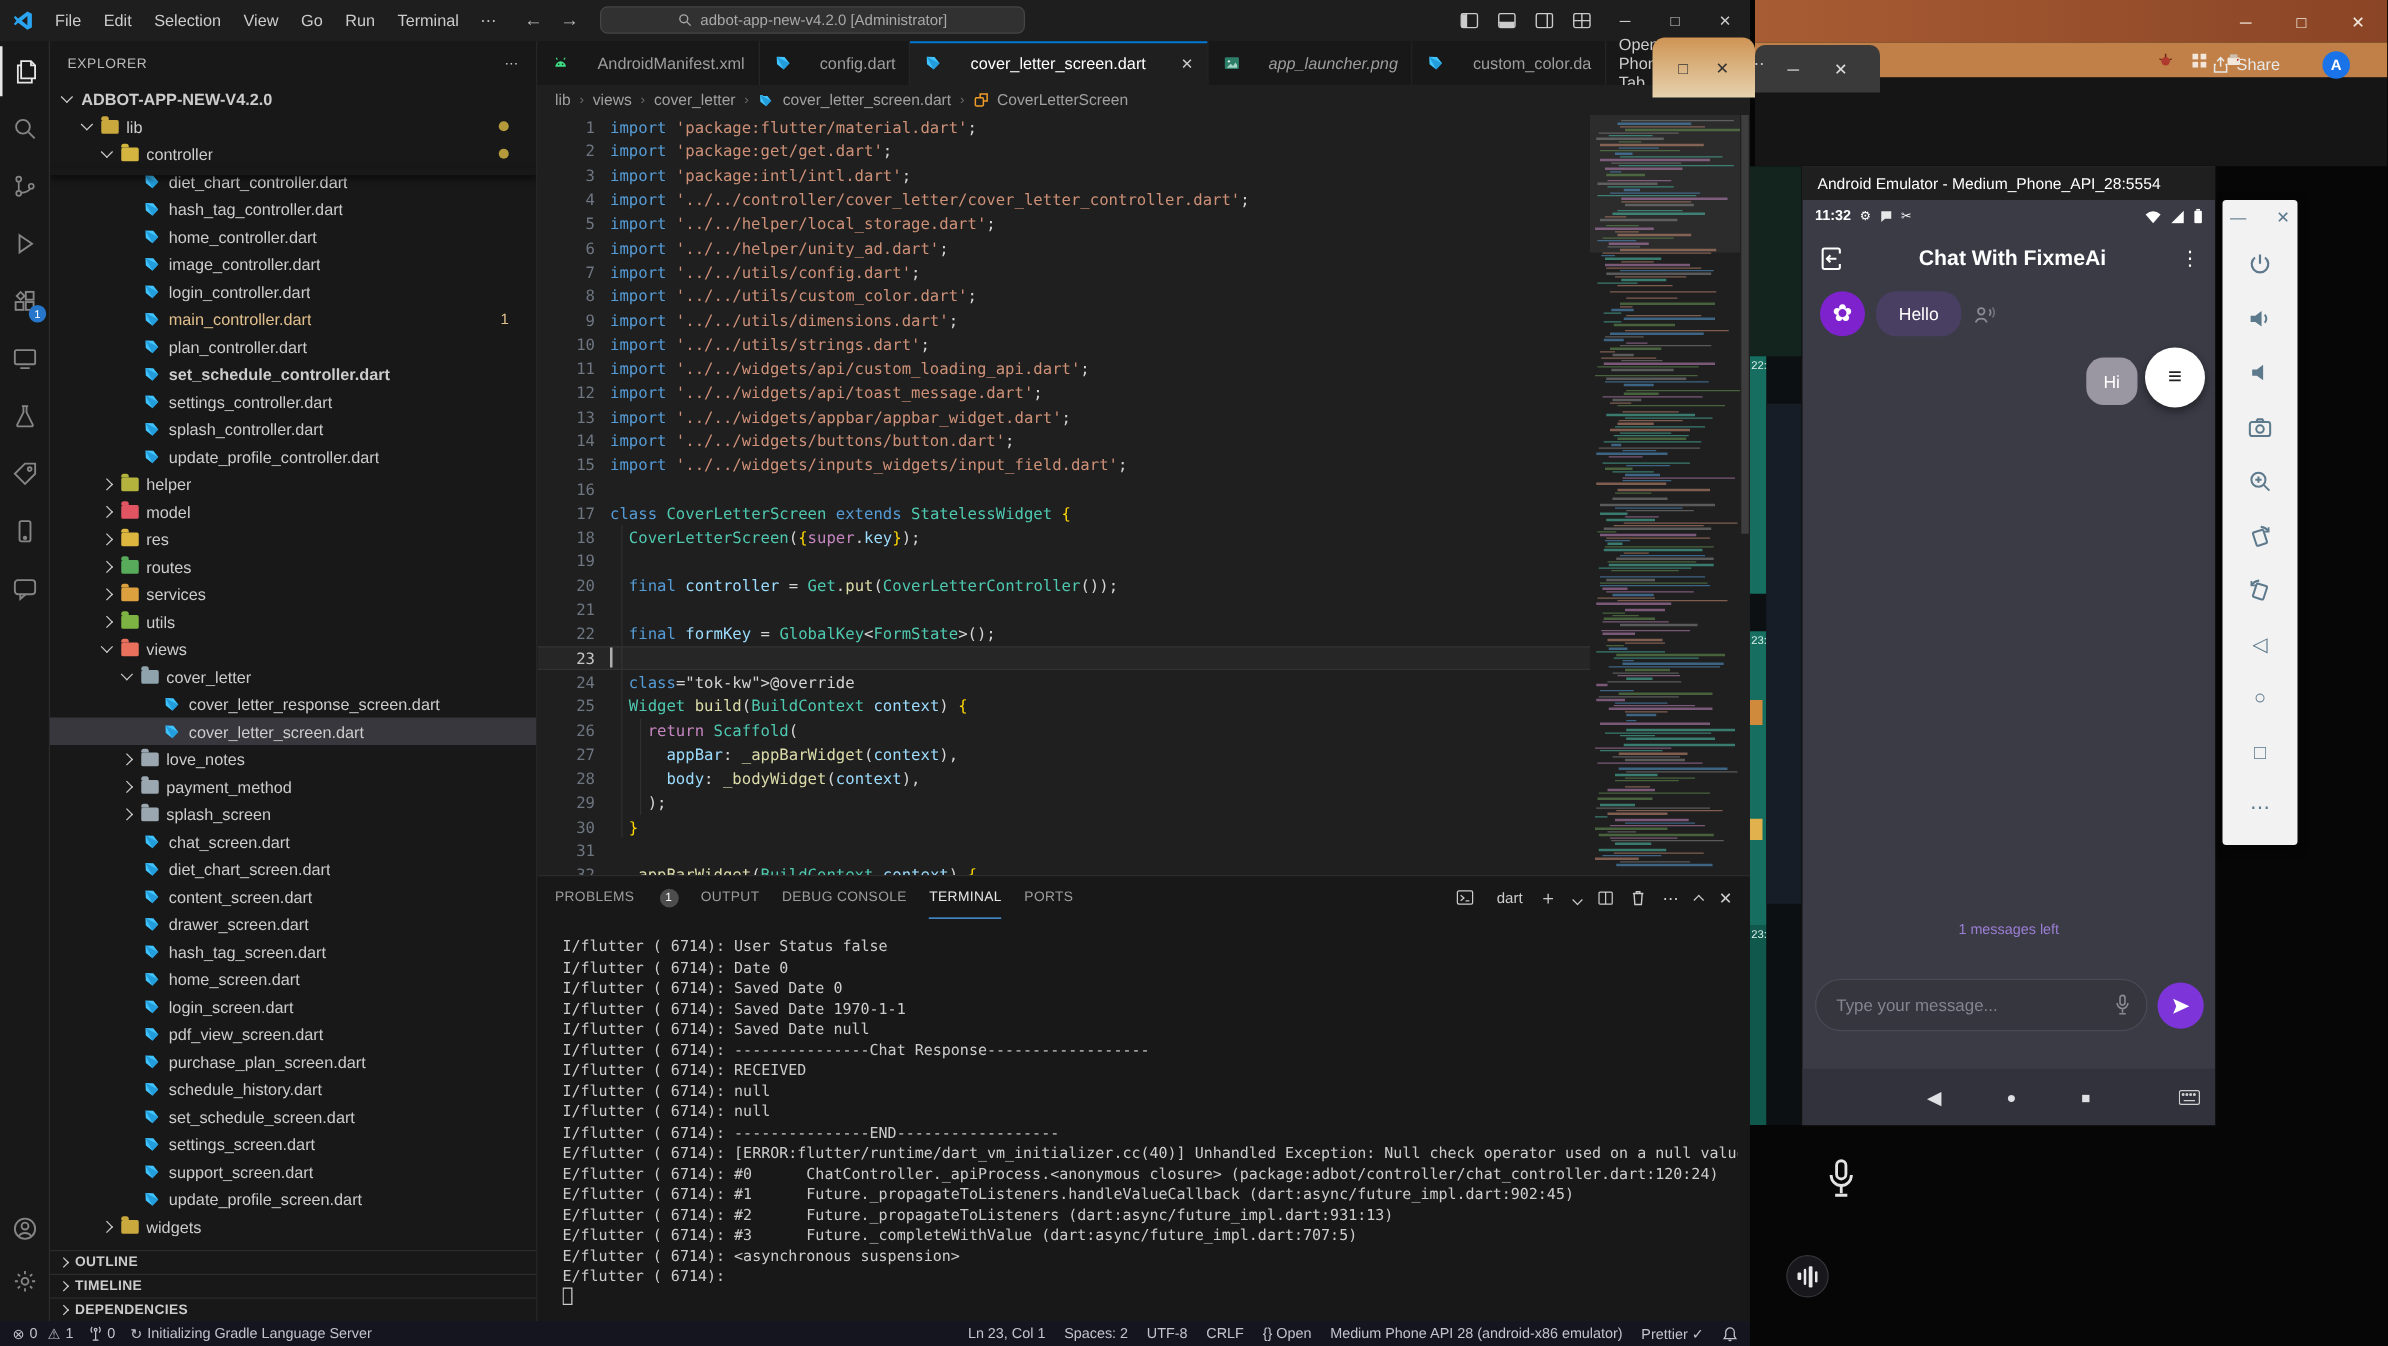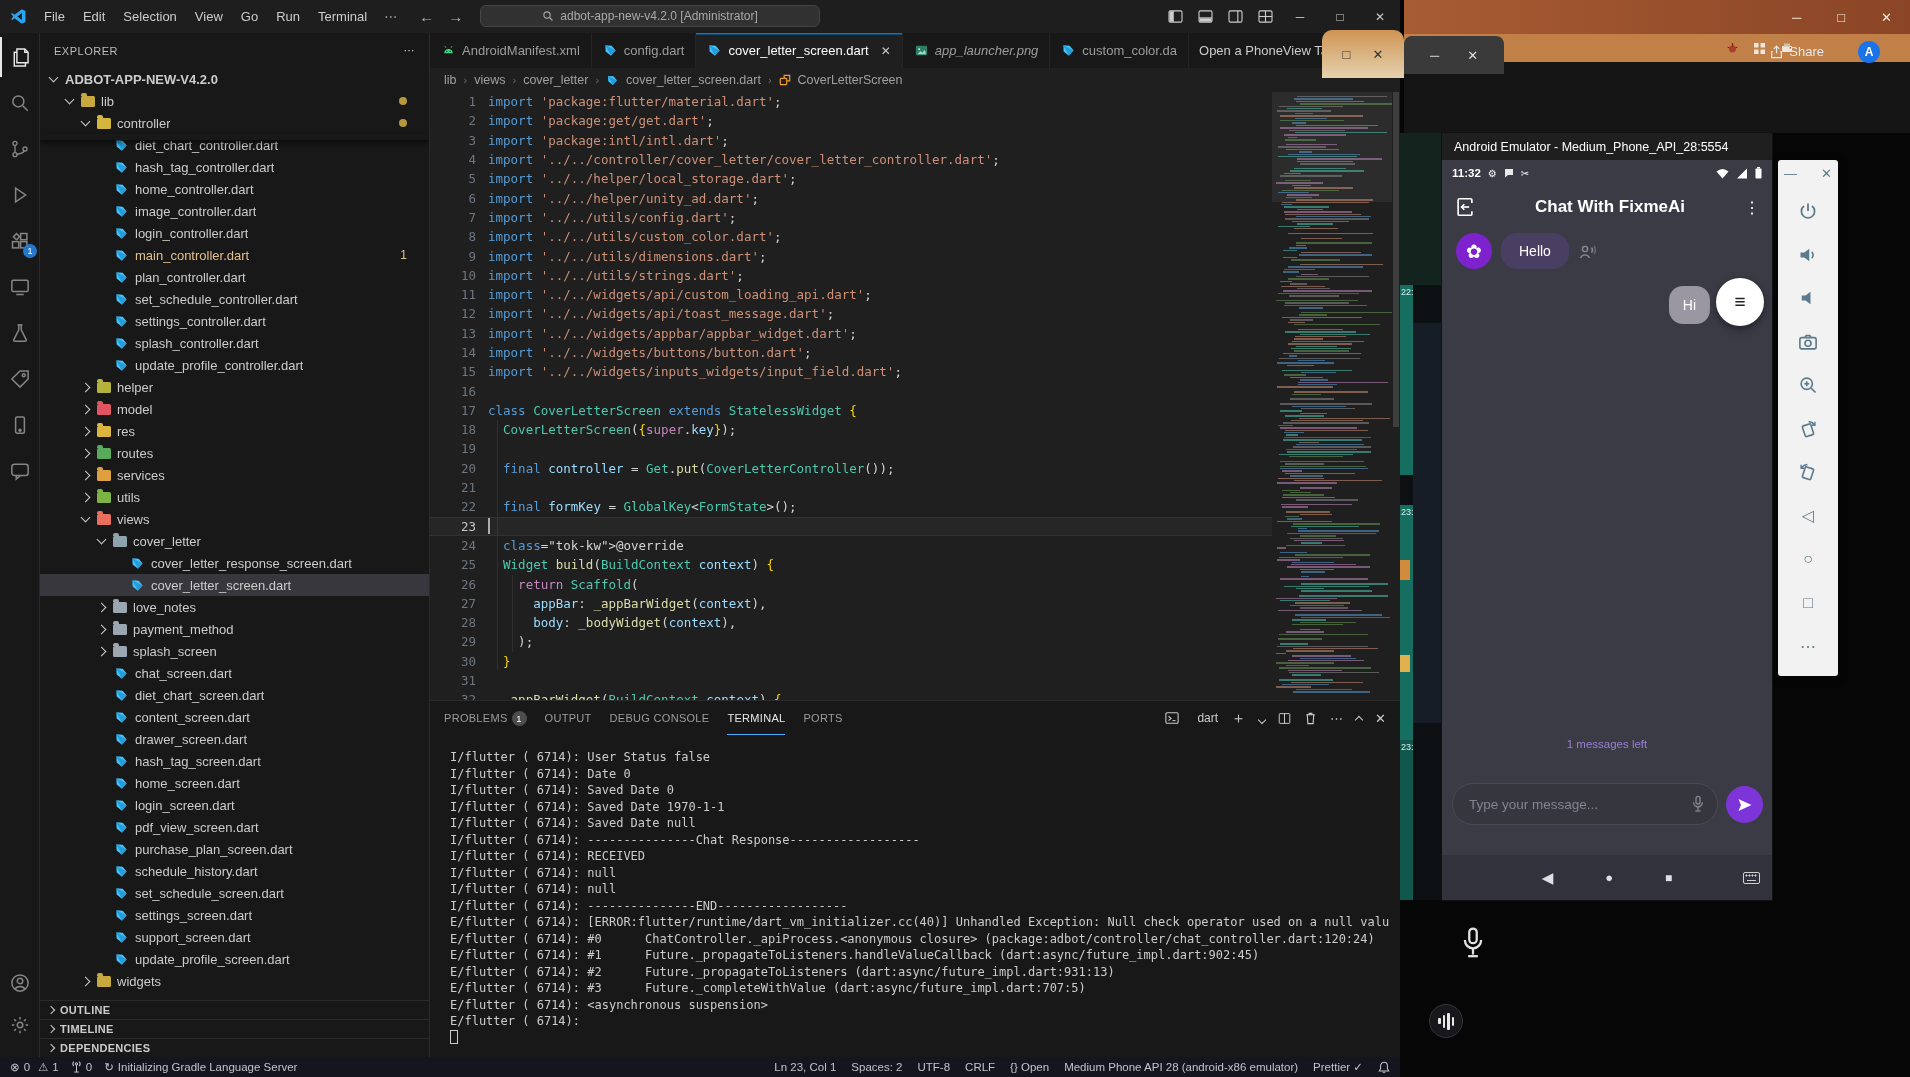--- a/index.html
+++ b/index.html
@@ -86,21 +86,21 @@
   .sticky-shadow{position:absolute;left:0;top:101px;width:100%;height:6px;
                  box-shadow:0 3px 5px rgba(0,0,0,.55);z-index:2;}
   .sb-sections{position:absolute;bottom:0;left:0;right:0;background:#181818;}
   .sb-sec{height:19px;display:flex;align-items:center;padding:0 8px;border-top:1px solid #2b2b2b;
           font-size:11px;font-weight:bold;letter-spacing:.3px;color:#cccccc;gap:6px;}
   .sb-sec .chev{width:6px;height:6px;border-right:1.3px solid #ccc;border-bottom:1.3px solid #ccc;
                 transform:rotate(-45deg);}
 
   .tabbar{position:absolute;left:430px;top:33px;width:970px;height:35px;background:#181818;
           display:flex;align-items:stretch;}
-  .tab{display:flex;align-items:center;gap:6px;padding:0 11px;font-size:13px;color:#9d9d9d;
+  .tab{display:flex;align-items:center;gap:22px;padding:0 11px;font-size:13px;color:#9d9d9d;
        background:#181818;border-right:1px solid #252526;white-space:nowrap;}
   .tab.active{background:#1f1f1f;color:#ffffff;box-shadow:inset 0 1.5px 0 #0078d4;}
   .tab .close{margin-left:6px;font-size:12px;color:#cccccc;}
   .tab.italic .tlbl{font-style:italic;}
   .tabactions{display:flex;align-items:center;gap:12px;margin-left:10px;color:#cccccc;font-size:13px;}
 
   .breadcrumb{position:absolute;left:430px;top:68px;width:970px;height:24px;background:#1f1f1f;
               display:flex;align-items:center;gap:7px;padding-left:14px;font-size:12.5px;color:#a0a0a0;}
   .breadcrumb .sep{color:#6e6e6e;font-size:11px;}
 
@@ -118,21 +118,21 @@
 
   .minimap{position:absolute;left:1272px;top:92px;width:120px;height:608px;background:#1f1f1f;overflow:hidden;}
   .mm-viewport{position:absolute;left:0;top:0;width:100%;height:110px;background:rgba(255,255,255,.06);}
   .scrollbar{position:absolute;left:1392px;top:92px;width:8px;height:608px;}
   .scroll-thumb{position:absolute;left:1px;top:0;width:6px;height:335px;background:rgba(121,121,121,.35);}
 
   .panel{position:absolute;left:430px;top:700px;width:970px;height:357px;background:#181818;
          border-top:1px solid #2b2b2b;}
   .panel-header{height:34px;display:flex;align-items:center;padding:0 14px;}
   .ptab{font-size:11px;letter-spacing:.3px;color:#9d9d9d;margin-right:18px;height:34px;
-        display:flex;align-items:center;gap:4px;}
+        display:flex;align-items:center;gap:20px;}
   .ptab.active{color:#e7e7e7;border-bottom:1px solid #4daafc;}
   .pbadge{background:#4d4d4d;color:#fff;border-radius:50%;width:15px;height:15px;font-size:9.5px;
           display:flex;align-items:center;justify-content:center;}
   .panel-actions{margin-left:auto;display:flex;align-items:center;gap:13px;color:#cccccc;font-size:13px;}
   .panel-actions .shell{display:flex;align-items:center;gap:18px;font-size:12px;}
   .term{position:absolute;left:20px;top:48px;right:10px;bottom:6px;font-size:12px;line-height:16.5px;
         font-family:"DejaVu Sans Mono",monospace;color:#cccccc;white-space:pre;overflow:hidden;}
   .term-cursor{display:inline-block;width:8px;height:14px;border:1px solid #cccccc;vertical-align:-2px;}
 
   .statusbar{position:absolute;left:0;top:1057px;width:1400px;height:20px;background:#15151f;
@@ -507,21 +507,21 @@
             <span class="chev none"></span>
             <span class="fic">
               <svg width="15" height="15" viewBox="0 0 16 16">
                 <path d="M2.5 2.5 L9.2 2.8 L13.5 8 L8.5 13.5 L2.8 9 Z" fill="#40c4ff"></path>
                 <path d="M2.5 2.5 L13.5 8 L8.5 13.5 Z" fill="#0b7dbe" opacity=".55"></path>
               </svg>
             </span>
             <span class="lbl">plan_controller.dart</span>
             <span class="sp"></span>
           </div>
-          <div class="trow" style="padding-left: 58px;">
+          <div class="trow" style="padding-left: 58px; font-weight: bold;">
             <span class="chev none"></span>
             <span class="fic">
               <svg width="15" height="15" viewBox="0 0 16 16">
                 <path d="M2.5 2.5 L9.2 2.8 L13.5 8 L8.5 13.5 L2.8 9 Z" fill="#40c4ff"></path>
                 <path d="M2.5 2.5 L13.5 8 L8.5 13.5 Z" fill="#0b7dbe" opacity=".55"></path>
               </svg>
             </span>
             <span class="lbl">set_schedule_controller.dart</span>
             <span class="sp"></span>
           </div>

